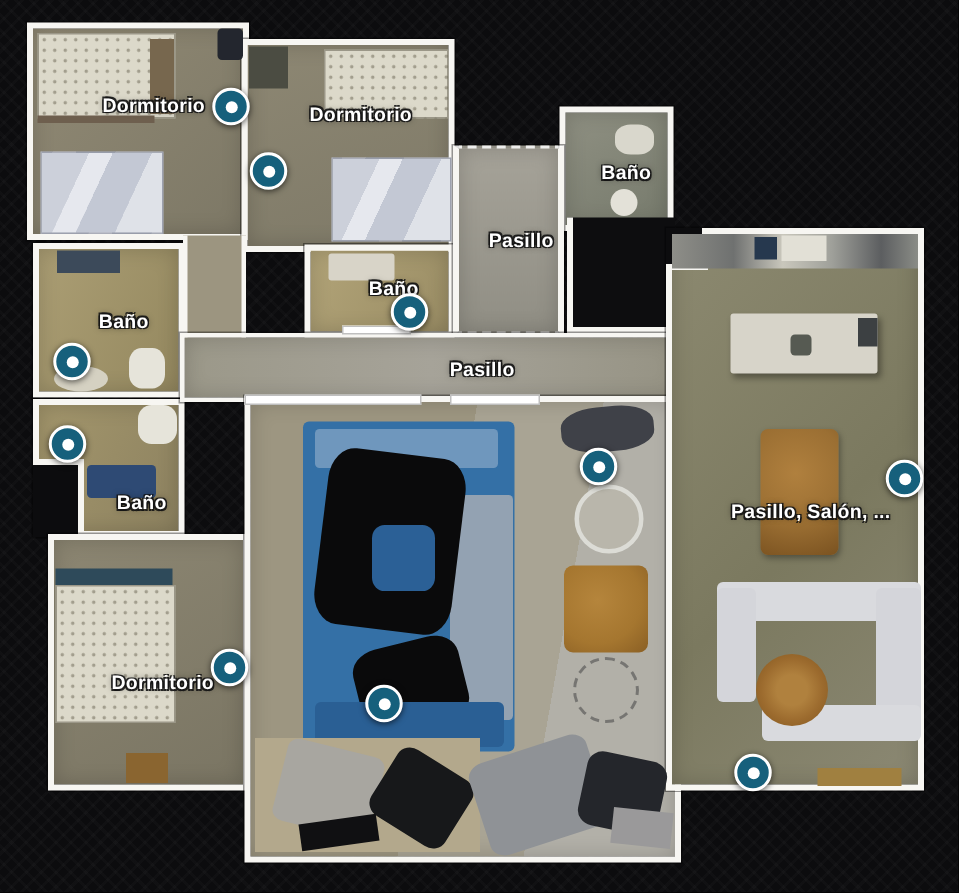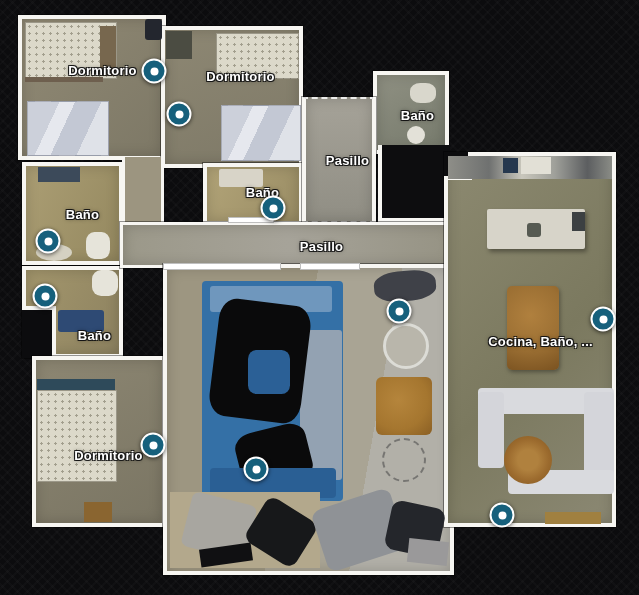--- a/index.html
+++ b/index.html
@@ -130,21 +130,21 @@
   <div class="doorband" style="left:300px;top:263px;width:60px;height:7px;"></div>
 
 <div class="room-label" style="left: 96px; top: 70px;">Dormitorio</div>
     <div class="room-label" style="left: 234px; top: 76px;">Dormitorio</div>
     <div class="room-label" style="left: 411px; top: 115px;">Baño</div>
     <div class="room-label" style="left: 341px; top: 160px;">Pasillo</div>
     <div class="room-label" style="left: 256px; top: 192px;">Baño</div>
     <div class="room-label" style="left: 76px; top: 214px;">Baño</div>
     <div class="room-label" style="left: 315px; top: 246px;">Pasillo</div>
     <div class="room-label" style="left: 88px; top: 335px;">Baño</div>
-    <div class="room-label" style="left: 534px; top: 341px;">Cocina, Baño, ...</div>
+    <div class="room-label" style="left: 534px; top: 341px;">Pasillo, Salón, ...</div>
     <div class="room-label" style="left: 102px; top: 455px;">Dormitorio</div>
     <div class="waypoint" style="left: 154px; top: 71px;"></div>
     <div class="waypoint" style="left: 179px; top: 114px;"></div>
     <div class="waypoint" style="left: 273px; top: 208px;"></div>
     <div class="waypoint" style="left: 48px; top: 241px;"></div>
     <div class="waypoint" style="left: 45px; top: 296px;"></div>
     <div class="waypoint" style="left: 399px; top: 311px;"></div>
     <div class="waypoint" style="left: 603px; top: 319px;"></div>
     <div class="waypoint" style="left: 153px; top: 445px;"></div>
     <div class="waypoint" style="left: 256px; top: 469px;"></div>

